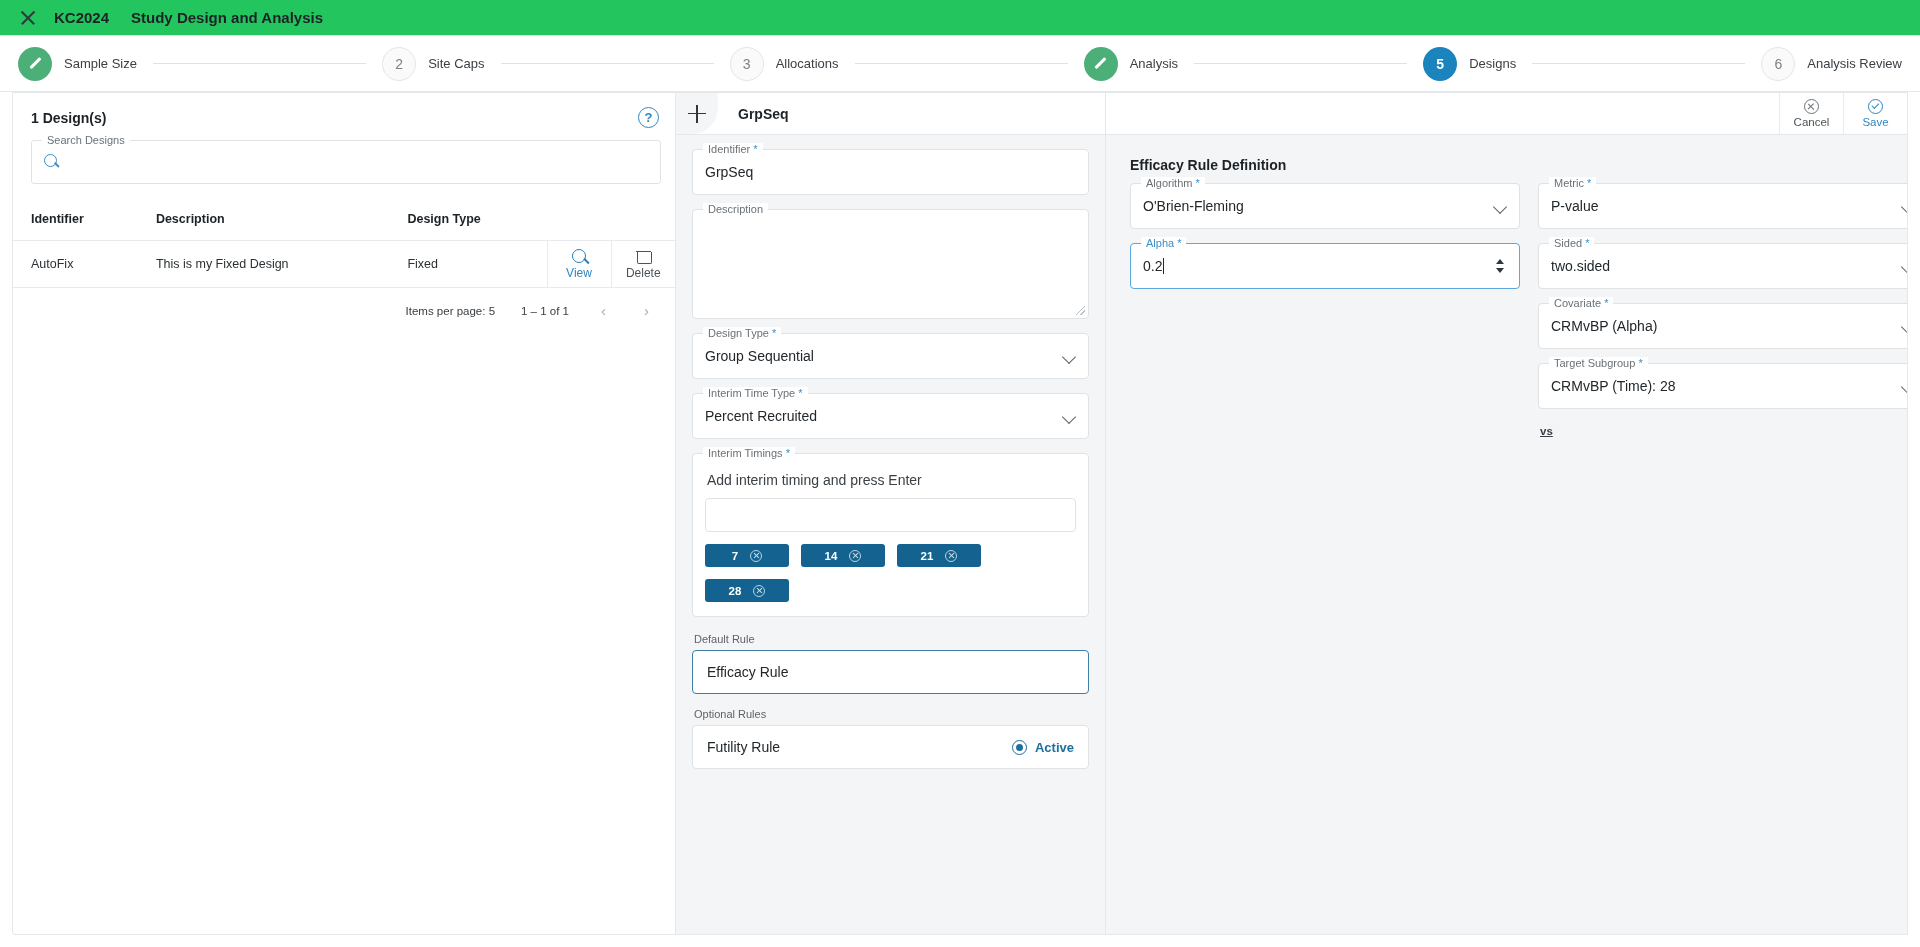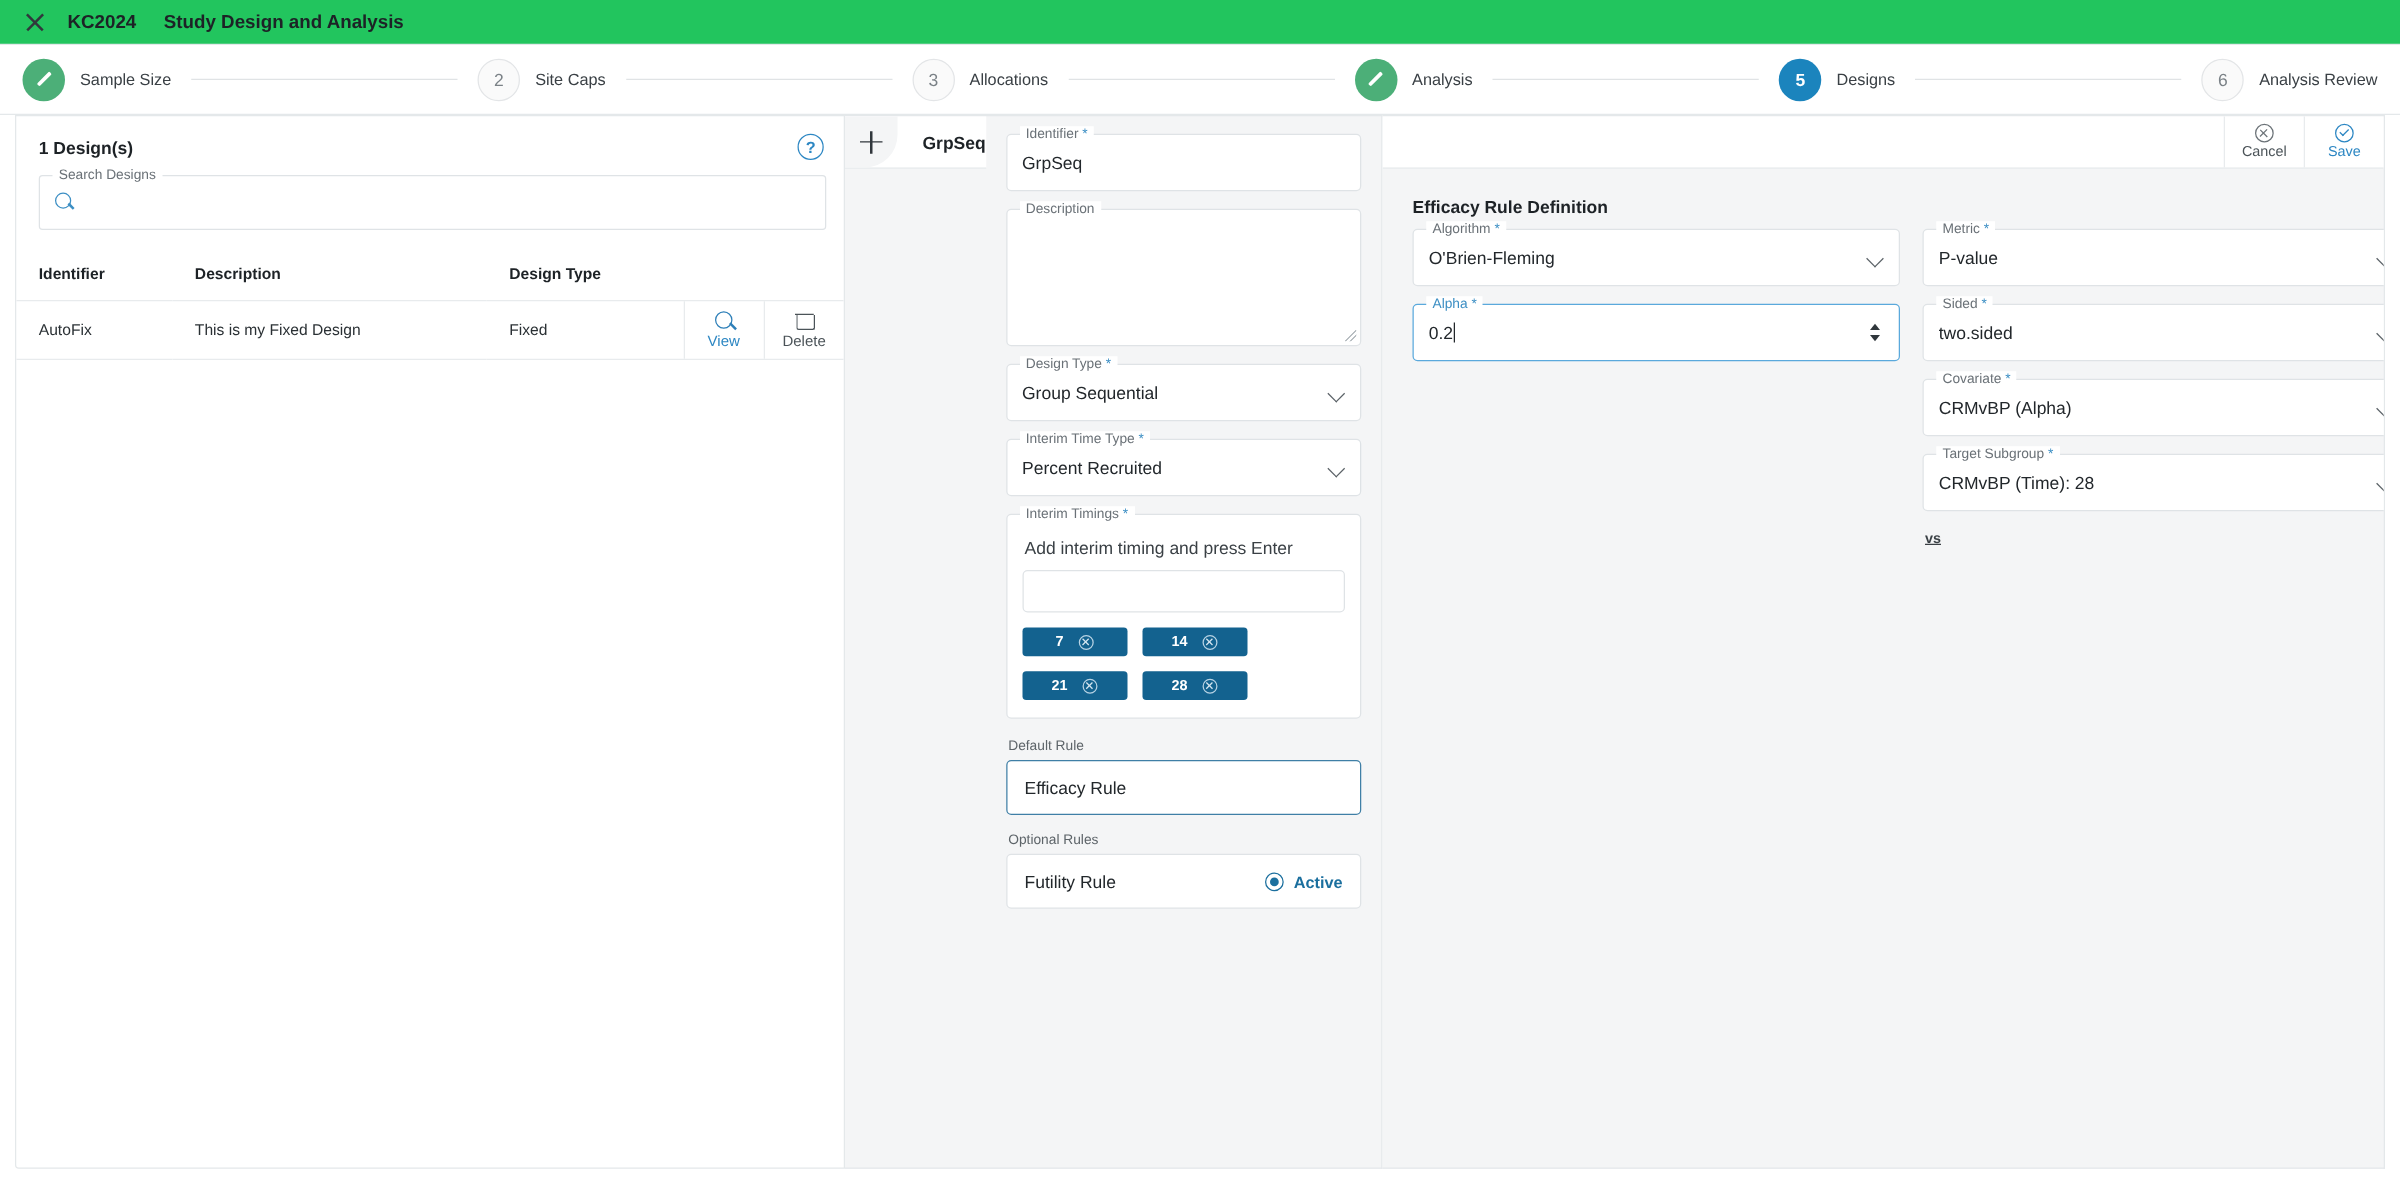--- a/index.html
+++ b/index.html
@@ -161,21 +161,21 @@
   }
   .pg-arrow { color: #a6adb2; font-size: 15px; cursor: pointer; padding: 0 6px; }
 
   
   .center-panel {
     width: 430px; flex: 0 0 430px;
     background: #f4f5f6;
     border-top: 1px solid #e4e8ea;
     border-right: 1px solid #e4e8ea;
     border-bottom: 1px solid #e4e8ea;
-    display: flex; flex-direction: row;
+    display: flex; flex-direction: column;
     overflow: hidden;
   }
   .tabbar {
     height: 42px; display: flex; align-items: stretch;
     background: #fff; border-bottom: 1px solid #e4e8ea;
     flex: 0 0 auto;
   }
   .tab-add {
     width: 42px; display: flex; align-items: center; justify-content: center;
     background: #f4f5f6; border-bottom-right-radius: 26px; cursor: pointer;
@@ -411,20 +411,26 @@
           <td class="col-act">
             <span class="act-btn act-del">
               <span class="trash"></span>
               <span class="act-lbl">Delete</span>
             </span>
           </td>
         </tr>
       </tbody>
     </table>
 
+    <div class="pager">
+      <span>Items per page: 5</span>
+      <span>1 – 1 of 1</span>
+      <span class="pg-arrow">‹</span>
+      <span class="pg-arrow">›</span>
+    </div>
   </div>
 
   <div class="center-panel">
     <div class="tabbar">
       <div class="tab-add">
         <span class="plus"></span>
       </div>
       <div class="tab-name">GrpSeq</div>
     </div>
 

